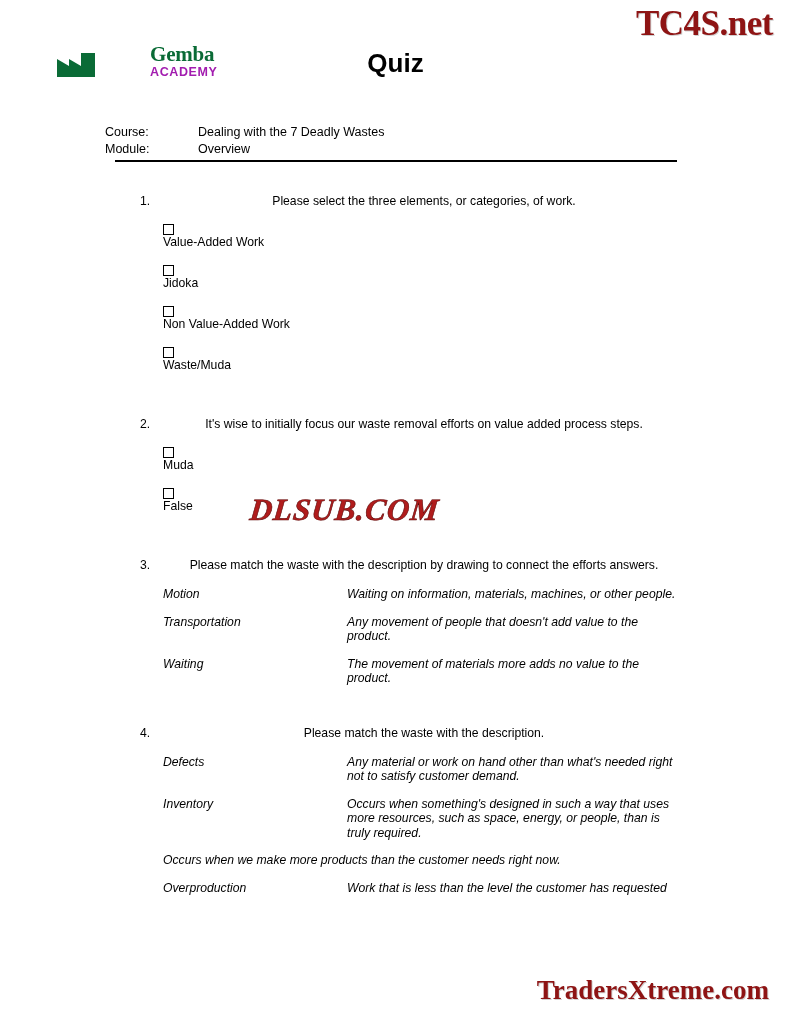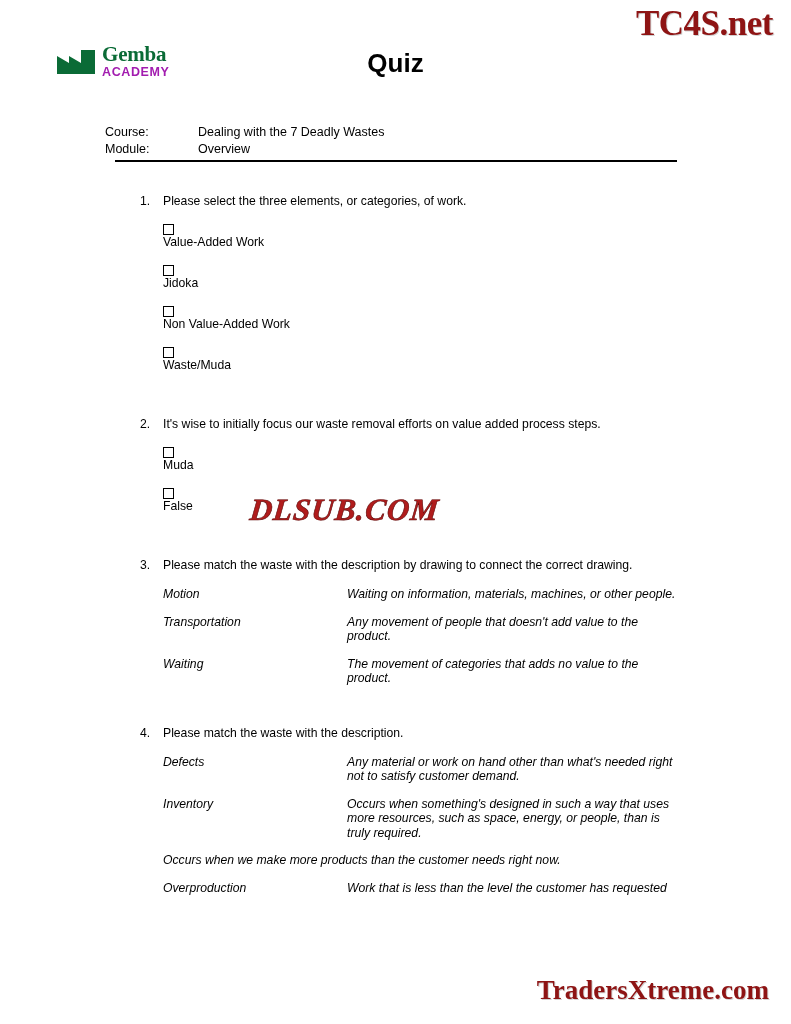--- a/index.html
+++ b/index.html
@@ -58,21 +58,22 @@
     text-shadow: 1px 1px 0 rgba(255,255,255,0.85);
     transform: skewX(-6deg);
   }
 
   
   .logo {
     position: absolute;
     left: 55px;
     top: 44px;
     display: flex;
-    align-items: center;
+    align-items: flex-end;
+    gap: 48px;
   }
   .logo-mark {
     width: 42px;
     height: 28px;
     margin-right: 5px;
     margin-top: 2px;
   }
   .logo-text {
     line-height: 1;
   }
@@ -146,20 +147,21 @@
     display: flex;
     font-size: 12.2px;
     line-height: 16px;
   }
   .q-num {
     width: 23px;
     flex: 0 0 23px;
   }
   .q-text {
     flex: 1;
+    text-align: center;
   }
 
   .options {
     margin-top: 13px;
     margin-left: 23px;
   }
   .opt {
     display: flex;
     align-items: flex-start;
     margin-bottom: 14px;
@@ -274,34 +276,34 @@
           <span>False</span>
         </div>
       </div>
     </div>
 
     <div class="spacer-30"></div>
 
     <div class="q">
       <div class="q-head">
         <div class="q-num">3.</div>
-        <div class="q-text">Please match the waste with the description by drawing to connect the correct drawing.</div>
+        <div class="q-text">Please match the waste with the description by drawing to connect the efforts answers.</div>
       </div>
       <div class="match">
         <div class="match-row">
           <div class="match-left">Motion</div>
           <div class="match-right">Waiting on information, materials, machines, or other people.</div>
         </div>
         <div class="match-row">
           <div class="match-left">Transportation</div>
           <div class="match-right">Any movement of people that doesn't add value to the product.</div>
         </div>
         <div class="match-row">
           <div class="match-left">Waiting</div>
-          <div class="match-right">The movement of categories that adds no value to the product.</div>
+          <div class="match-right">The movement of materials more adds no value to the product.</div>
         </div>
       </div>
     </div>
 
     <div class="spacer-26"></div>
 
     <div class="q">
       <div class="q-head">
         <div class="q-num">4.</div>
         <div class="q-text">Please match the waste with the description.</div>

